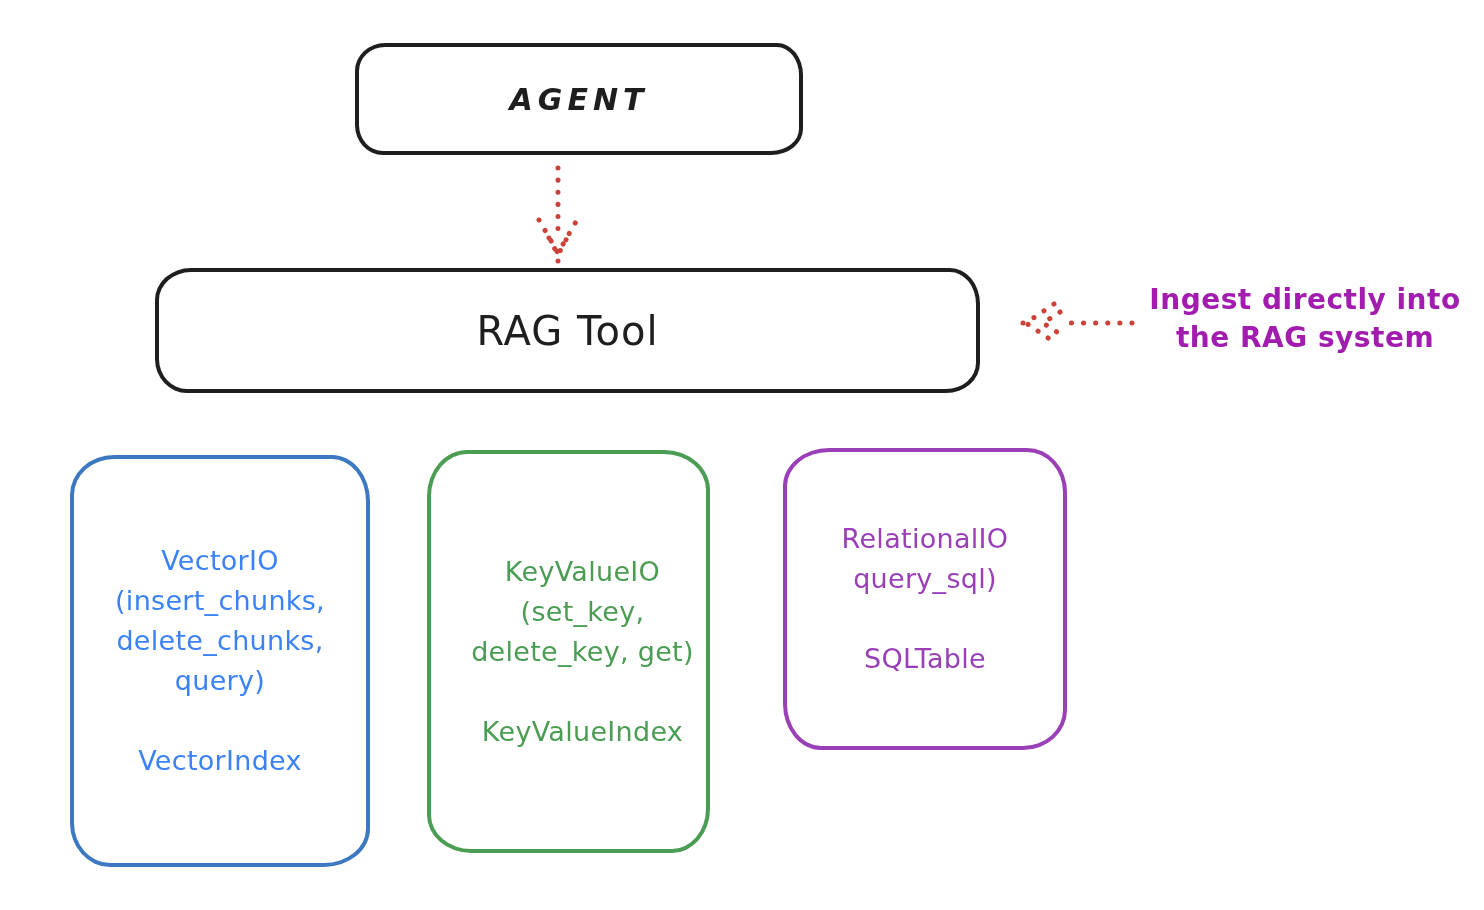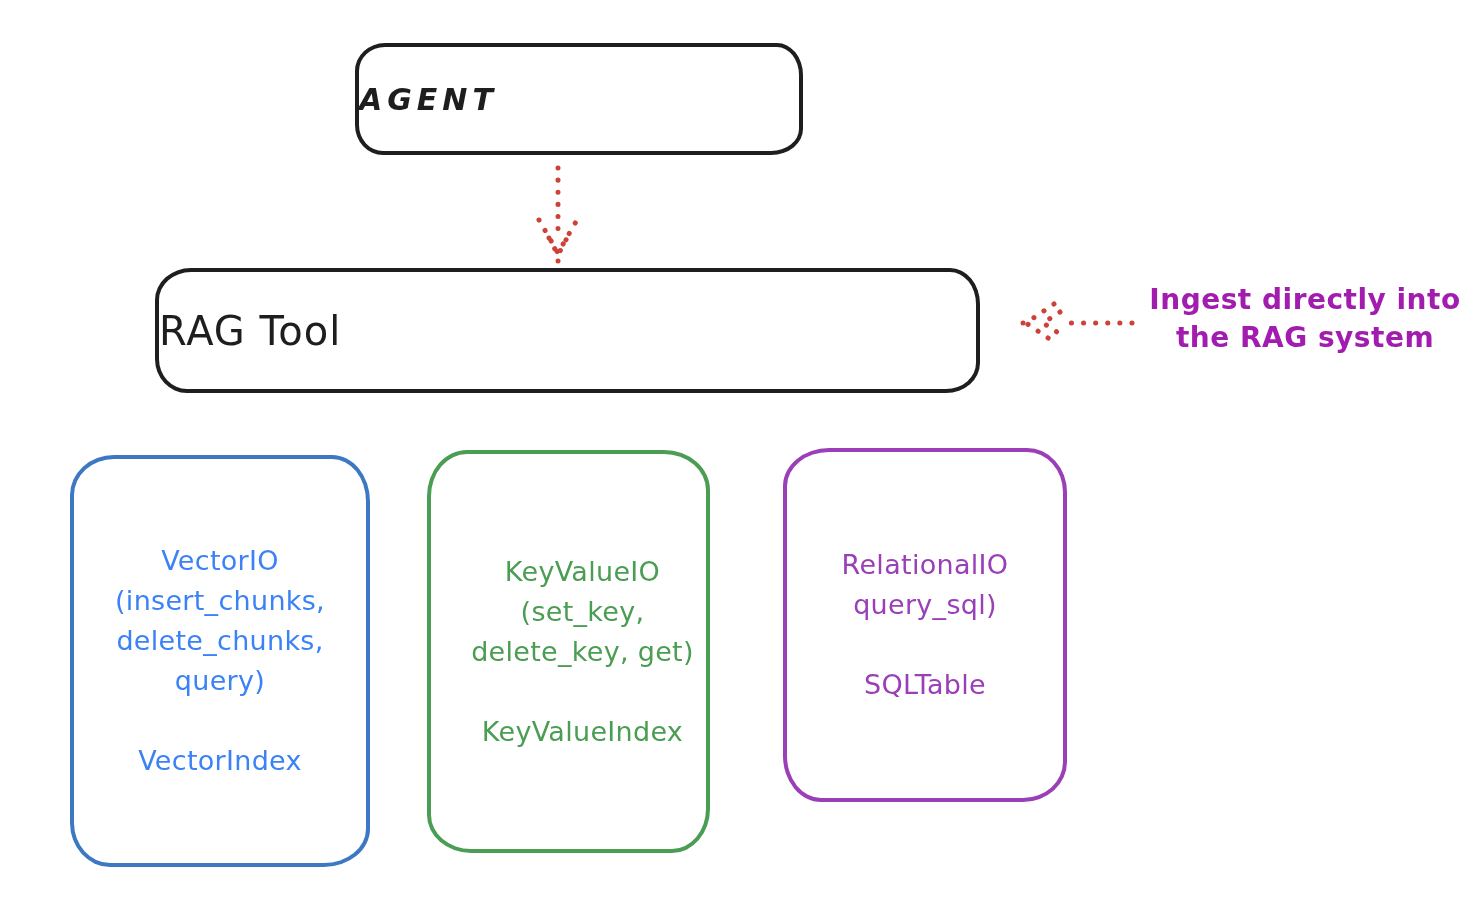--- a/index.html
+++ b/index.html
@@ -19,21 +19,21 @@
     position: absolute;
     left: 0; top: 0;
     pointer-events: none;
   }
   .node {
     position: absolute;
     background: #ffffff;
     border: 4px solid #1e1e1e;
     display: flex;
     align-items: center;
-    justify-content: flex-start;
+    justify-content: center;
     color: #1e1e1e;
     box-sizing: border-box;
   }
   .node.agent {
     left: 355px; top: 43px;
     width: 448px; height: 112px;
     border-radius: 30px 26px 32px 28px / 28px 32px 26px 30px;
     font-size: 30px;
     font-weight: 700;
     font-style: italic;
@@ -82,21 +82,21 @@
   .card-keyvalue {
     left: 427px; top: 450px;
     width: 283px; height: 403px;
     border: 4px solid #4a9d53;
     color: #4a9d53;
     border-radius: 40px 46px 38px 44px / 46px 40px 44px 38px;
     padding-left: 28px;
   }
   .card-relational {
     left: 783px; top: 448px;
-    width: 284px; height: 354px;
+    width: 284px; height: 302px;
     border: 4px solid #9a3fb8;
     color: #9a3fb8;
     border-radius: 46px 40px 44px 38px / 38px 44px 40px 46px;
   }
 </style>
 </head>
 <body>
 
 <div class="canvas">
 

